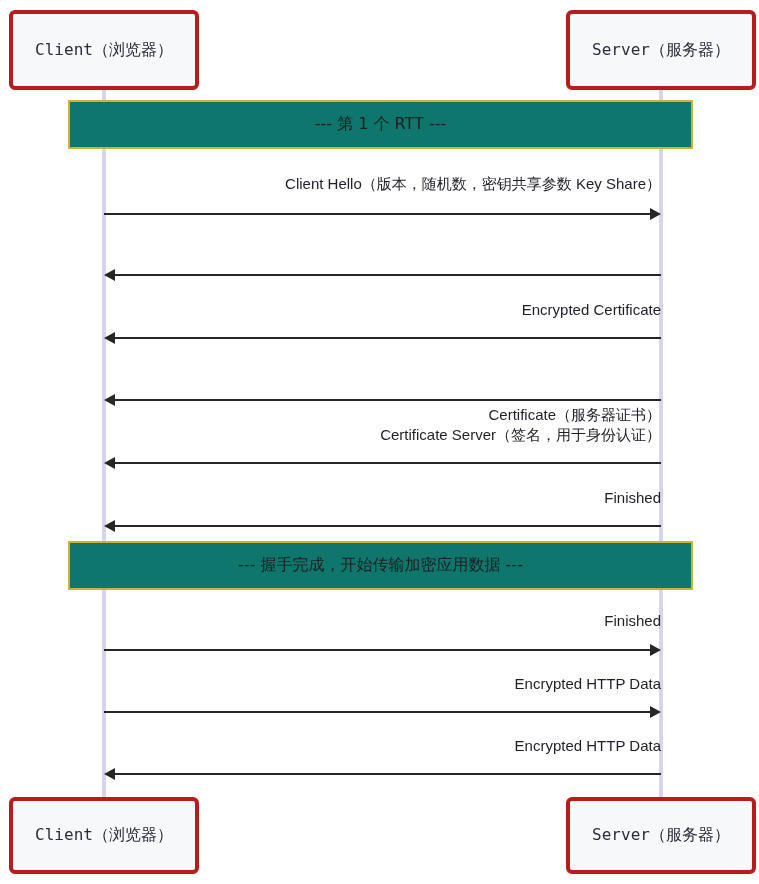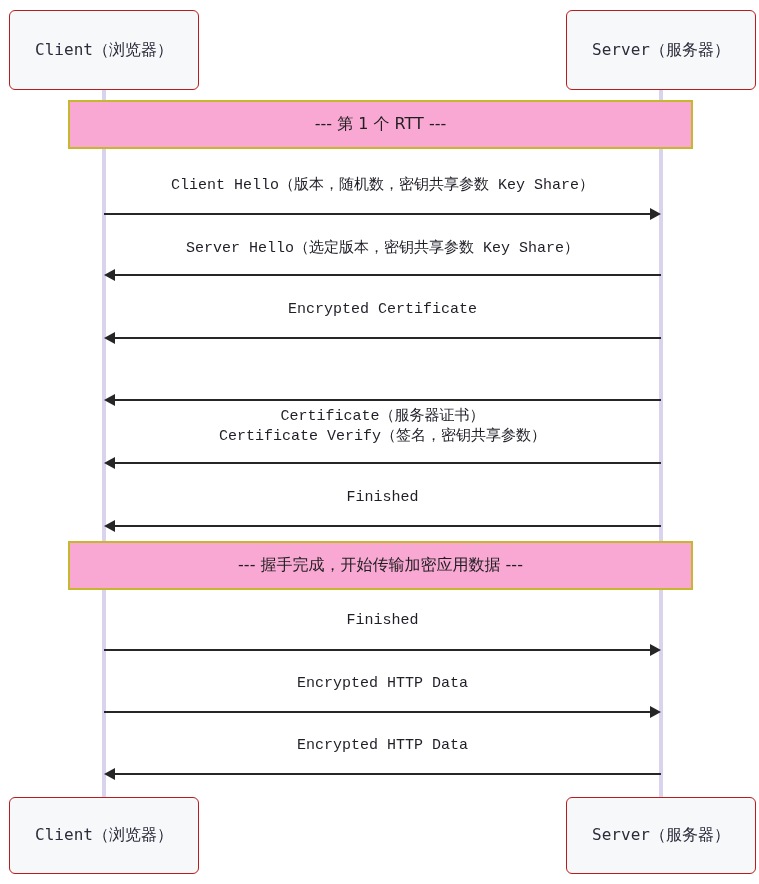--- a/index.html
+++ b/index.html
@@ -27,59 +27,59 @@
     width: 4px;
     background: #d9d3ee;
     z-index: 1;
   }
 
   
   .actor {
     position: absolute;
     box-sizing: border-box;
     background: #f7f8fa;
-    border: 1px solid #b91c1c;
+    border: 4px solid #b91c1c;
     border-radius: 6px;
     display: flex;
     align-items: center;
     justify-content: center;
     z-index: 4;
   }
   .actor-label {
     font-family: "DejaVu Sans Mono", "Liberation Mono", monospace;
     font-size: 16px;
     color: #2b2b3a;
     white-space: nowrap;
     letter-spacing: 0px;
   }
 
   
   .note {
     position: absolute;
     box-sizing: border-box;
-    background: #f9a8d4;
+    background: #0f766e;
     border: 2px solid #c8b62e;
     display: flex;
     align-items: center;
     justify-content: center;
     z-index: 3;
   }
   .note-label {
     font-family: "DejaVu Sans", "Liberation Sans", sans-serif;
     font-size: 16px;
     color: #1f1f1f;
     white-space: nowrap;
   }
   .msg-label {
     position: absolute;
-    font-family: Liberation Mono, monospace;
+    font-family: Liberation Sans, sans-serif;
     font-size: 15px;
     color: #1f1f28;
     white-space: nowrap;
-    text-align: center;
+    text-align: right;
     z-index: 2;
   }
   .msg-line {
     position: absolute;
     height: 0;
     border-top: 2px solid #262626;
     z-index: 2;
   }
   .arrowhead {
     position: absolute;
@@ -114,33 +114,32 @@
   </div>
 
   <div class="note" style="left:68px; top:100px; width:625px; height:49px;">
     <span class="note-label">--- 第 1 个 RTT ---</span>
   </div>
 
   <div class="msg-label" style="left:104px; top:175px; width:557px;">Client Hello（版本，随机数，密钥共享参数 Key Share）</div>
   <div class="msg-line" style="left:104px; top:213px; width:546px;"></div>
   <div class="arrowhead right" style="left:650px; top:208px;"></div>
 
-  <div class="msg-label" style="left:104px; top:238px; width:557px;">Server Hello（选定版本，密钥共享参数 Key Share）</div>
   <div class="msg-line" style="left:115px; top:274px; width:546px;"></div>
   <div class="arrowhead left" style="left:104px; top:269px;"></div>
 
   <div class="msg-label" style="left:104px; top:301px; width:557px;">Encrypted Certificate</div>
   <div class="msg-line" style="left:115px; top:337px; width:546px;"></div>
   <div class="arrowhead left" style="left:104px; top:332px;"></div>
 
   <div class="msg-label" style="left:104px; top:363px; width:557px;margin-top:43px;">Certificate（服务器证书）</div>
   <div class="msg-line" style="left:115px; top:399px; width:546px;"></div>
   <div class="arrowhead left" style="left:104px; top:394px;"></div>
 
-  <div class="msg-label" style="left:104px; top:426px; width:557px;">Certificate Verify（签名，密钥共享参数）</div>
+  <div class="msg-label" style="left:104px; top:426px; width:557px;">Certificate Server（签名，用于身份认证）</div>
   <div class="msg-line" style="left:115px; top:462px; width:546px;"></div>
   <div class="arrowhead left" style="left:104px; top:457px;"></div>
 
   <div class="msg-label" style="left:104px; top:489px; width:557px;">Finished</div>
   <div class="msg-line" style="left:115px; top:525px; width:546px;"></div>
   <div class="arrowhead left" style="left:104px; top:520px;"></div>
 
   <div class="note" style="left:68px; top:541px; width:625px; height:49px;">
     <span class="note-label">--- 握手完成，开始传输加密应用数据 ---</span>
   </div>

